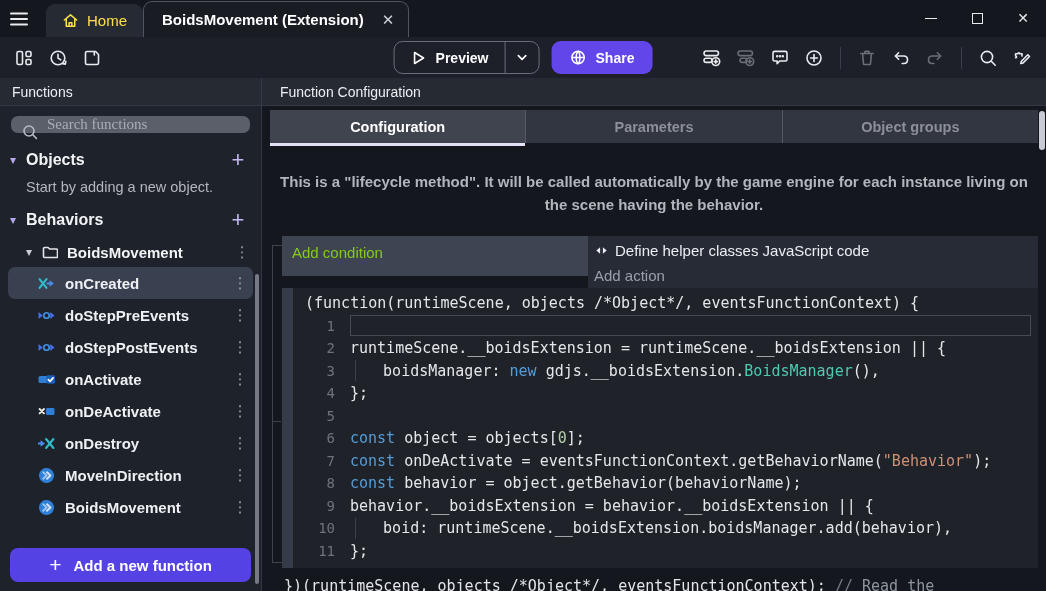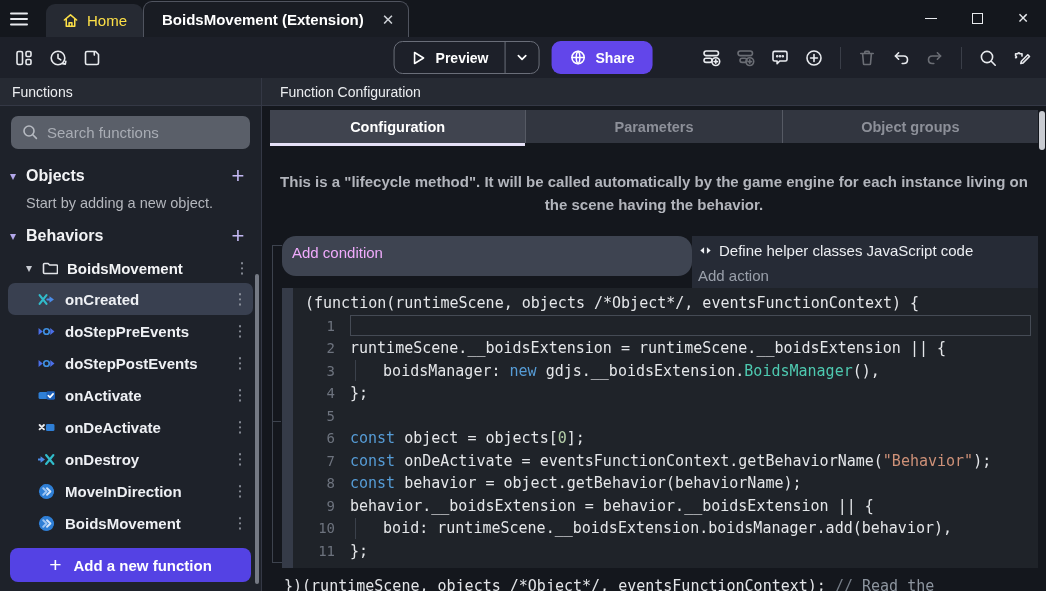--- a/index.html
+++ b/index.html
@@ -40,21 +40,21 @@
   .share-btn { display:flex; align-items:center; gap:9px; height:33px; padding:0 18px; background:#6246ea; border-radius:9px; color:#fff; font-weight:700; font-size:14px; cursor:pointer; }
   .share-btn svg { width:17px; height:17px; }
 
   
   .content { flex:1; display:flex; min-height:0; }
 
   
   .sidebar { width:262px; flex:none; background:#1e222a; border-right:1px solid #343845; display:flex; flex-direction:column; position:relative; }
   .panel-header { height:28px; background:#262a33; border-bottom:1px solid #343845; display:flex; align-items:center; padding:0 12px; font-size:14px; color:#eceef1; flex:none; }
   .search-wrap { margin:10px 11px 6px 11px; position:relative; flex:none; }
-  .search-input { width:100%; height:33px; background:#5a5f69; border:none; border-radius:7px; color:#eef0f3; font-size:15px; padding:0 10px 0 36px; outline:none; font-family:Liberation Sans, sans-serif; }
+  .search-input { width:100%; height:17px; background:#5a5f69; border:none; border-radius:7px; color:#eef0f3; font-size:15px; padding:0 10px 0 36px; outline:none; font-family:Liberation Serif, serif; }
   .search-input::placeholder { color:#a9adb5; }
   .search-icon { position:absolute; left:10px; top:7px; color:#b6bac1; }
   .search-icon svg { width:18px; height:18px; }
   .tree { flex:1; min-height:0; overflow:hidden; padding-top:6px; }
   .tree-section { display:flex; align-items:center; height:30px; padding:0 12px 0 10px; cursor:pointer; }
   .tree-caret { color:#b3a7ea; font-size:12px; width:16px; flex:none; }
   .tree-section-label { font-weight:700; font-size:16px; color:#f2f3f5; flex:1; }
   .tree-add { color:#c3b8f2; font-size:22px; font-weight:400; width:22px; text-align:center; cursor:pointer; line-height:20px; }
   .tree-hint { color:#b4b7bd; font-size:14.5px; padding:4px 12px 10px 26px; }
   .tree-group { display:flex; align-items:center; height:30px; padding:0 10px 0 26px; cursor:pointer; margin-top:2px; }
@@ -84,21 +84,21 @@
   .main-scroll { position:absolute; right:1px; top:33px; width:6px; height:39px; background:#c9ccd2; border-radius:3px; cursor:pointer; }
 
   
   .events { flex:1; min-height:0; position:relative; padding:19px 8px 0 20px; }
   .bracket { position:absolute; left:10px; top:28px; bottom:28px; width:9px; border-left:1px solid #3d434e; }
   .bracket::before, .bracket::after { content:""; position:absolute; left:0; width:9px; border-top:1px solid #3d434e; }
   .bracket::before { top:0; } .bracket::after { bottom:0; }
   .bracket-mid { position:absolute; left:10px; top:204px; width:9px; border-top:1px solid #3d434e; }
   .event-block { display:flex; flex-direction:column; min-height:100%; }
   .event-top { display:flex; }
-  .cond-cell { width:410px; flex:none; height:40px; background:#3e4451; color:#f0abfc; font-size:15px; padding:8px 10px; cursor:pointer;border-radius:14px; }
+  .cond-cell { width:306px; flex:none; height:40px; background:#3e4451; color:#84cc16; font-size:15px; padding:8px 10px; cursor:pointer; }
   .action-col { flex:1; background:#262b36; display:flex; flex-direction:column; }
   .action-title { display:flex; align-items:center; gap:6px; height:27px; padding:2px 8px 0 6px; color:#eceef2; font-size:15px; cursor:pointer; }
   .action-title svg { width:15px; height:15px; }
   .add-action { height:25px; padding:0 8px 0 6px; color:#9aa0ab; font-size:15px; cursor:pointer; display:flex; align-items:center; }
   .event-code { display:flex; flex:1; }
   .drag-strip { width:11px; flex:none; background:#353b48; cursor:grab; }
   .code-editor { flex:1; background:#1f2329; font-family:"DejaVu Sans Mono", monospace; font-size:15px; color:#e4e6e9; padding:4px 4px 6px 12px; cursor:text; }
   .code-header { height:23px; display:flex; align-items:center; white-space:pre; }
   .code-line { display:flex; min-height:22.5px; align-items:center; }
   .ln { width:30px; flex:none; text-align:right; margin-right:15px; color:#6d737e; font-size:14px; }

